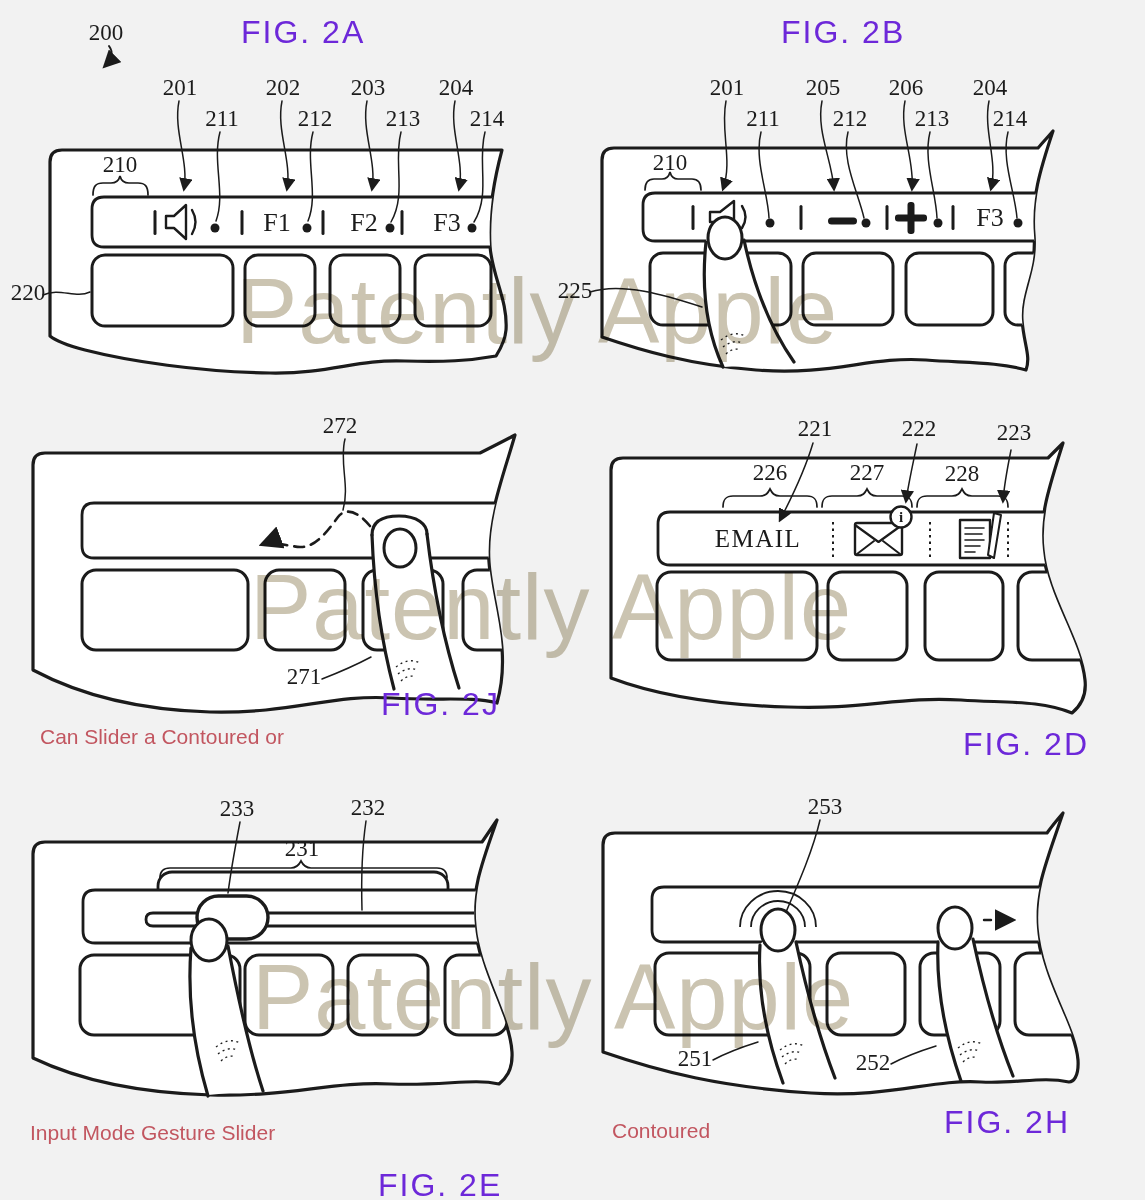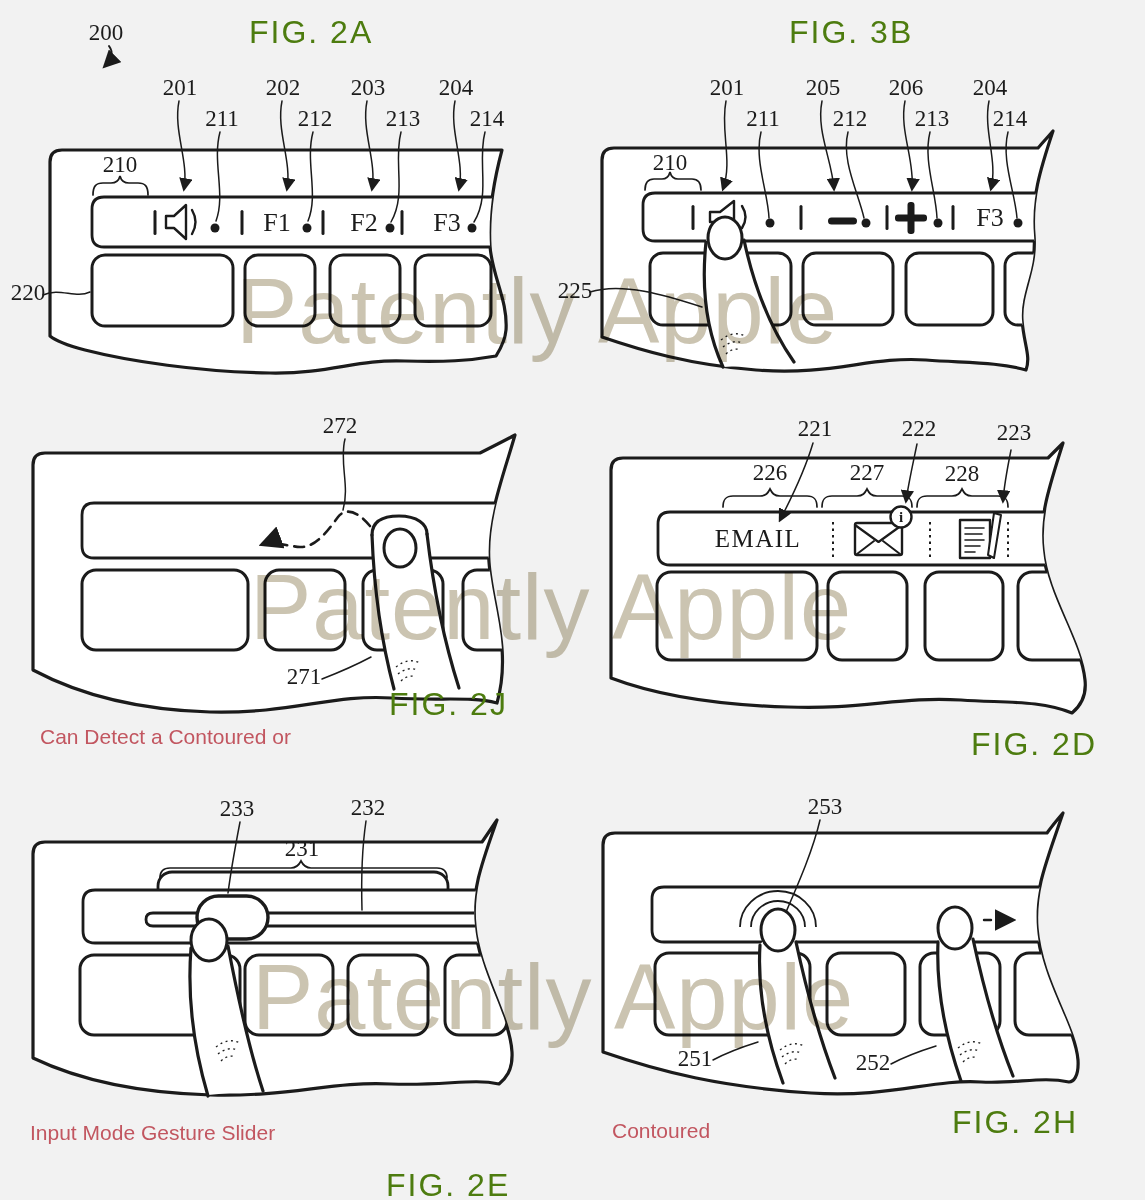--- a/index.html
+++ b/index.html
@@ -20,21 +20,21 @@
   .icon{fill:none;stroke:var(--ink);stroke-width:2.4;stroke-linejoin:round;stroke-linecap:round;}
   .fill-ink{fill:var(--ink);stroke:none;}
   .leader{fill:none;stroke:var(--ink);stroke-width:1.5;stroke-linecap:round;}
   .brace{fill:none;stroke:var(--ink);stroke-width:1.7;stroke-linecap:round;}
   .fingerfill{fill:#ffffff;stroke:none;}
   .fingeredge{fill:none;stroke:var(--ink);stroke-width:3.2;stroke-linecap:round;}
   .tip{fill:#ffffff;stroke:var(--ink);stroke-width:3;}
   .gesture{fill:none;stroke:var(--ink);stroke-width:2.6;stroke-dasharray:10 7;stroke-linecap:round;}
   .ripple{fill:none;stroke:var(--ink);stroke-width:1.8;}
   .sep{stroke:var(--ink);stroke-width:2;stroke-dasharray:2.5 4;}
-  .fig-title{position:absolute;font-size:32px;letter-spacing:2px;color:#4d7c0f;white-space:nowrap;margin-left:8px;}
+  .fig-title{position:absolute;font-size:32px;letter-spacing:2px;color:#6d28d9;white-space:nowrap;}
   .caption{position:absolute;font-size:21px;line-height:26px;color:var(--red);white-space:nowrap;}
   .watermark{position:absolute;font-size:92px;color:var(--wm);mix-blend-mode:multiply;
              white-space:nowrap;line-height:1;letter-spacing:1px;}
 </style>
 </head>
 <body>
 
 <div class="page">
 
   <svg width="0" height="0">
@@ -298,28 +298,28 @@
     <path class="gesture" style="stroke-dasharray:7 6;stroke-width:2.4" d="M 414,130 H 442" marker-end="url(#arr)"></path>
     <text class="ref" x="255" y="24">253</text>
     <path class="leader" d="M 250,30 C 243,60 229,92 216,122"></path>
     <text class="ref" x="125" y="276">251</text>
     <path class="leader" d="M 143,270 C 158,262 172,257 188,252"></path>
     <text class="ref" x="303" y="280">252</text>
     <path class="leader" d="M 321,274 C 336,266 350,261 366,256"></path>
   </svg>
 
   <div class="fig-title" style="left:241px;top:14px">FIG. 2A</div>
-  <div class="fig-title" style="left:781px;top:14px">FIG. 3B</div>
+  <div class="fig-title" style="left:781px;top:14px">FIG. 2B</div>
   <div class="fig-title" style="left:381px;top:686px">FIG. 2J</div>
   <div class="fig-title" style="left:963px;top:726px">FIG. 2D</div>
   <div class="fig-title" style="left:378px;top:1167px">FIG. 2E</div>
   <div class="fig-title" style="left:944px;top:1104px">FIG. 2H</div>
 
   <div class="caption" style="left:40px;top:724px">
-    <div>Can Detect a Contoured or</div>
+    <div>Can Slider a Contoured or</div>
   </div>
   <div class="caption" style="left:30px;top:1120px">Input Mode Gesture Slider</div>
   <div class="caption" style="left:612px;top:1118px">Contoured</div>
 
   <div class="watermark" style="left:236px;top:265px">Patently Apple</div>
   <div class="watermark" style="left:250px;top:561px">Patently Apple</div>
   <div class="watermark" style="left:252px;top:951px">Patently Apple</div>
 
 </div>
 

